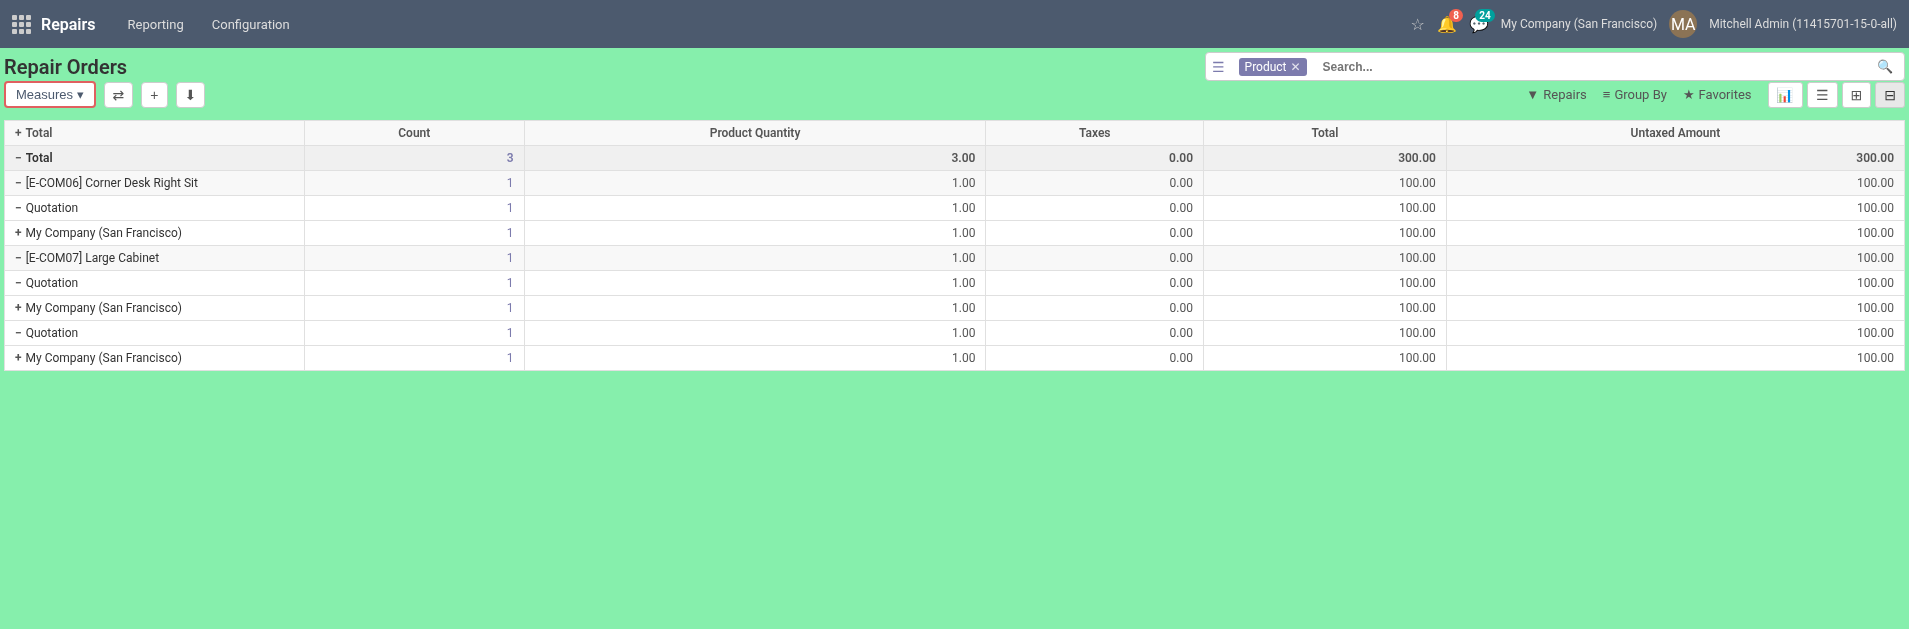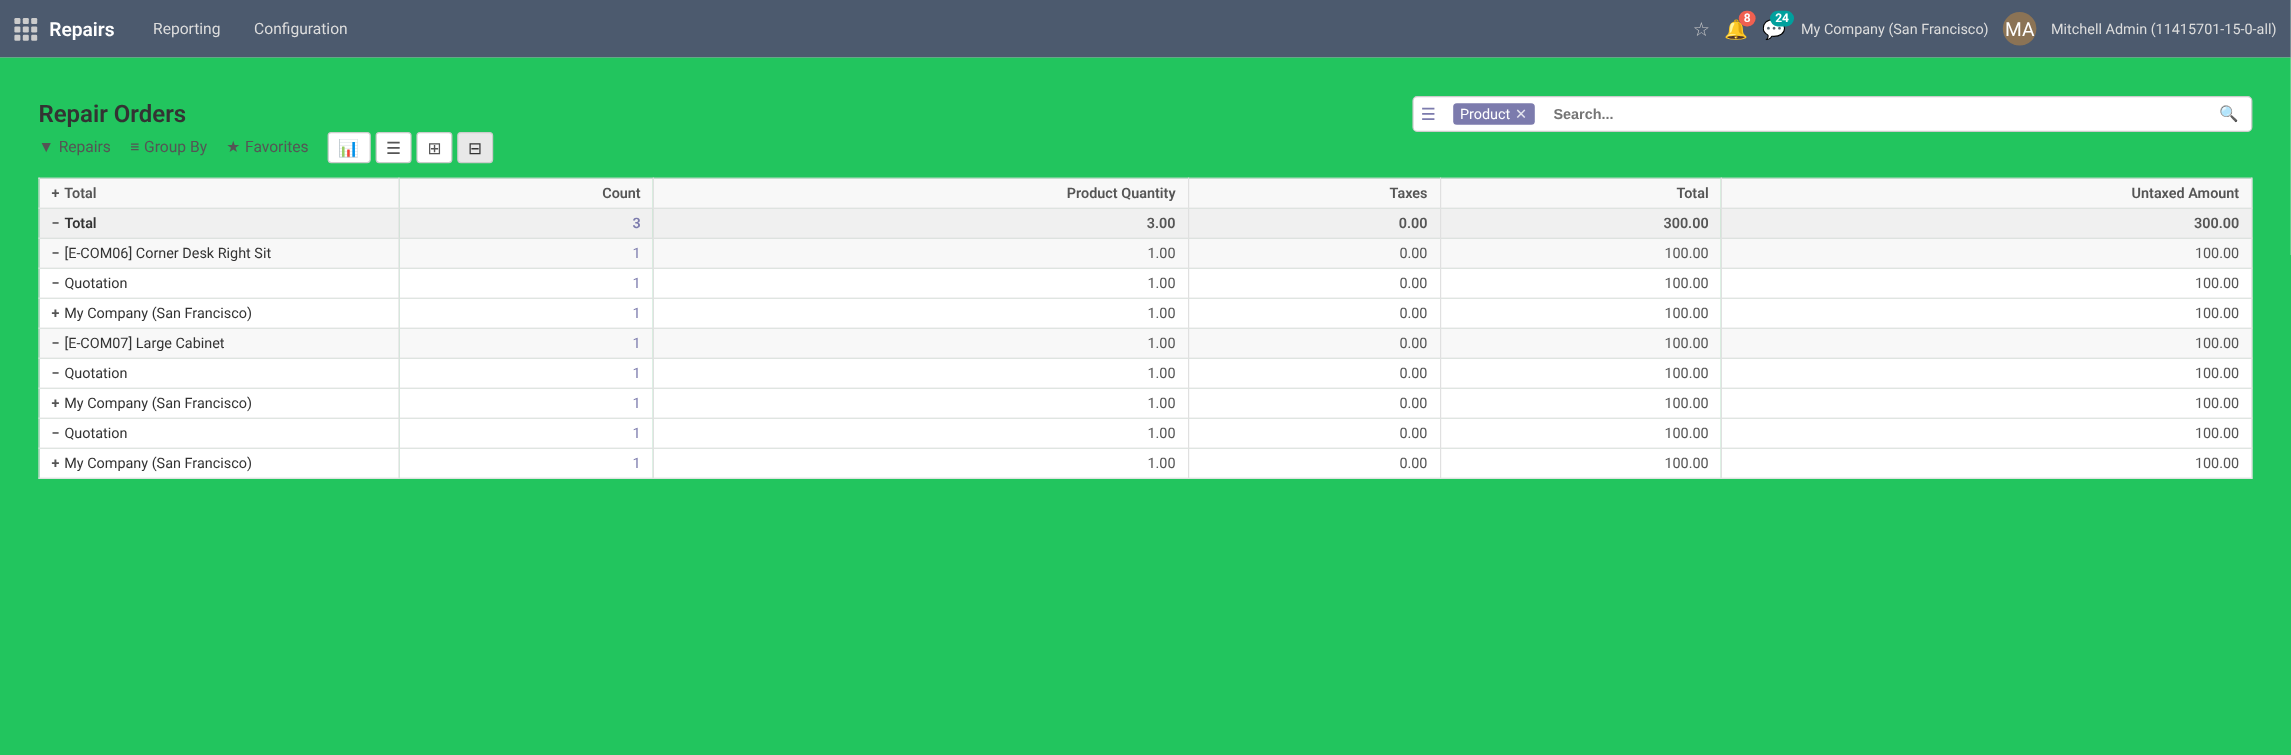--- a/index.html
+++ b/index.html
@@ -78,22 +78,22 @@
       display: flex; align-items: center; justify-content: center;
       color: #fff; font-size: 16px;
     }
     .navbar-username {
       color: #ddd;
       font-size: 12px;
     }
 
     
     .main-content {
-      padding: 32px;
-      background: #22c55e;
+      padding: 4px;
+      background: #86efac;
       min-height: calc(100vh - 48px);
     }
     .page-title {
       font-size: 20px;
       font-weight: 600;
       color: #333;
     }
 
     
     .search-bar {
@@ -200,21 +200,21 @@
       width: 100%;
     }
     .pivot-table th, .pivot-table td {
       border: 1px solid #e0e0e0;
       padding: 5px 10px;
       font-size: 12px;
     }
     .pivot-table th {
       background: #f8f8f8;
       font-weight: 600;
-      text-align: right;
+      text-align: center;
       color: #555;
     }
     .pivot-table td {
       background: #fff;
     }
     .pivot-table td.label-cell {
       text-align: left;
     }
     .pivot-table td.num-cell {
       text-align: right;
@@ -298,20 +298,29 @@
       <div class="search-filter-tag">
         <span>Product</span>
         <span class="search-filter-close">✕</span>
       </div>
       <input class="search-input" type="text" placeholder="Search..." style="">
       <span class="search-icon-btn">🔍</span>
     </div>
   </div>
 
   <div class="controls-row">
+    <div class="filter-row-left">
+      <button class="measures-btn">
+        <span>Measures</span>
+        <span>▾</span>
+      </button>
+      <button class="icon-btn" title="Swap Axes">⇄</button>
+      <button class="icon-btn" title="Add Measure">+</button>
+      <button class="icon-btn" title="Download">⬇</button>
+    </div>
 
     <div class="filter-row-right">
       <div class="filter-link">
         <span>▼</span>
         <span>Repairs</span>
       </div>
       <div class="filter-link">
         <span>≡</span>
         <span>Group By</span>
       </div>

